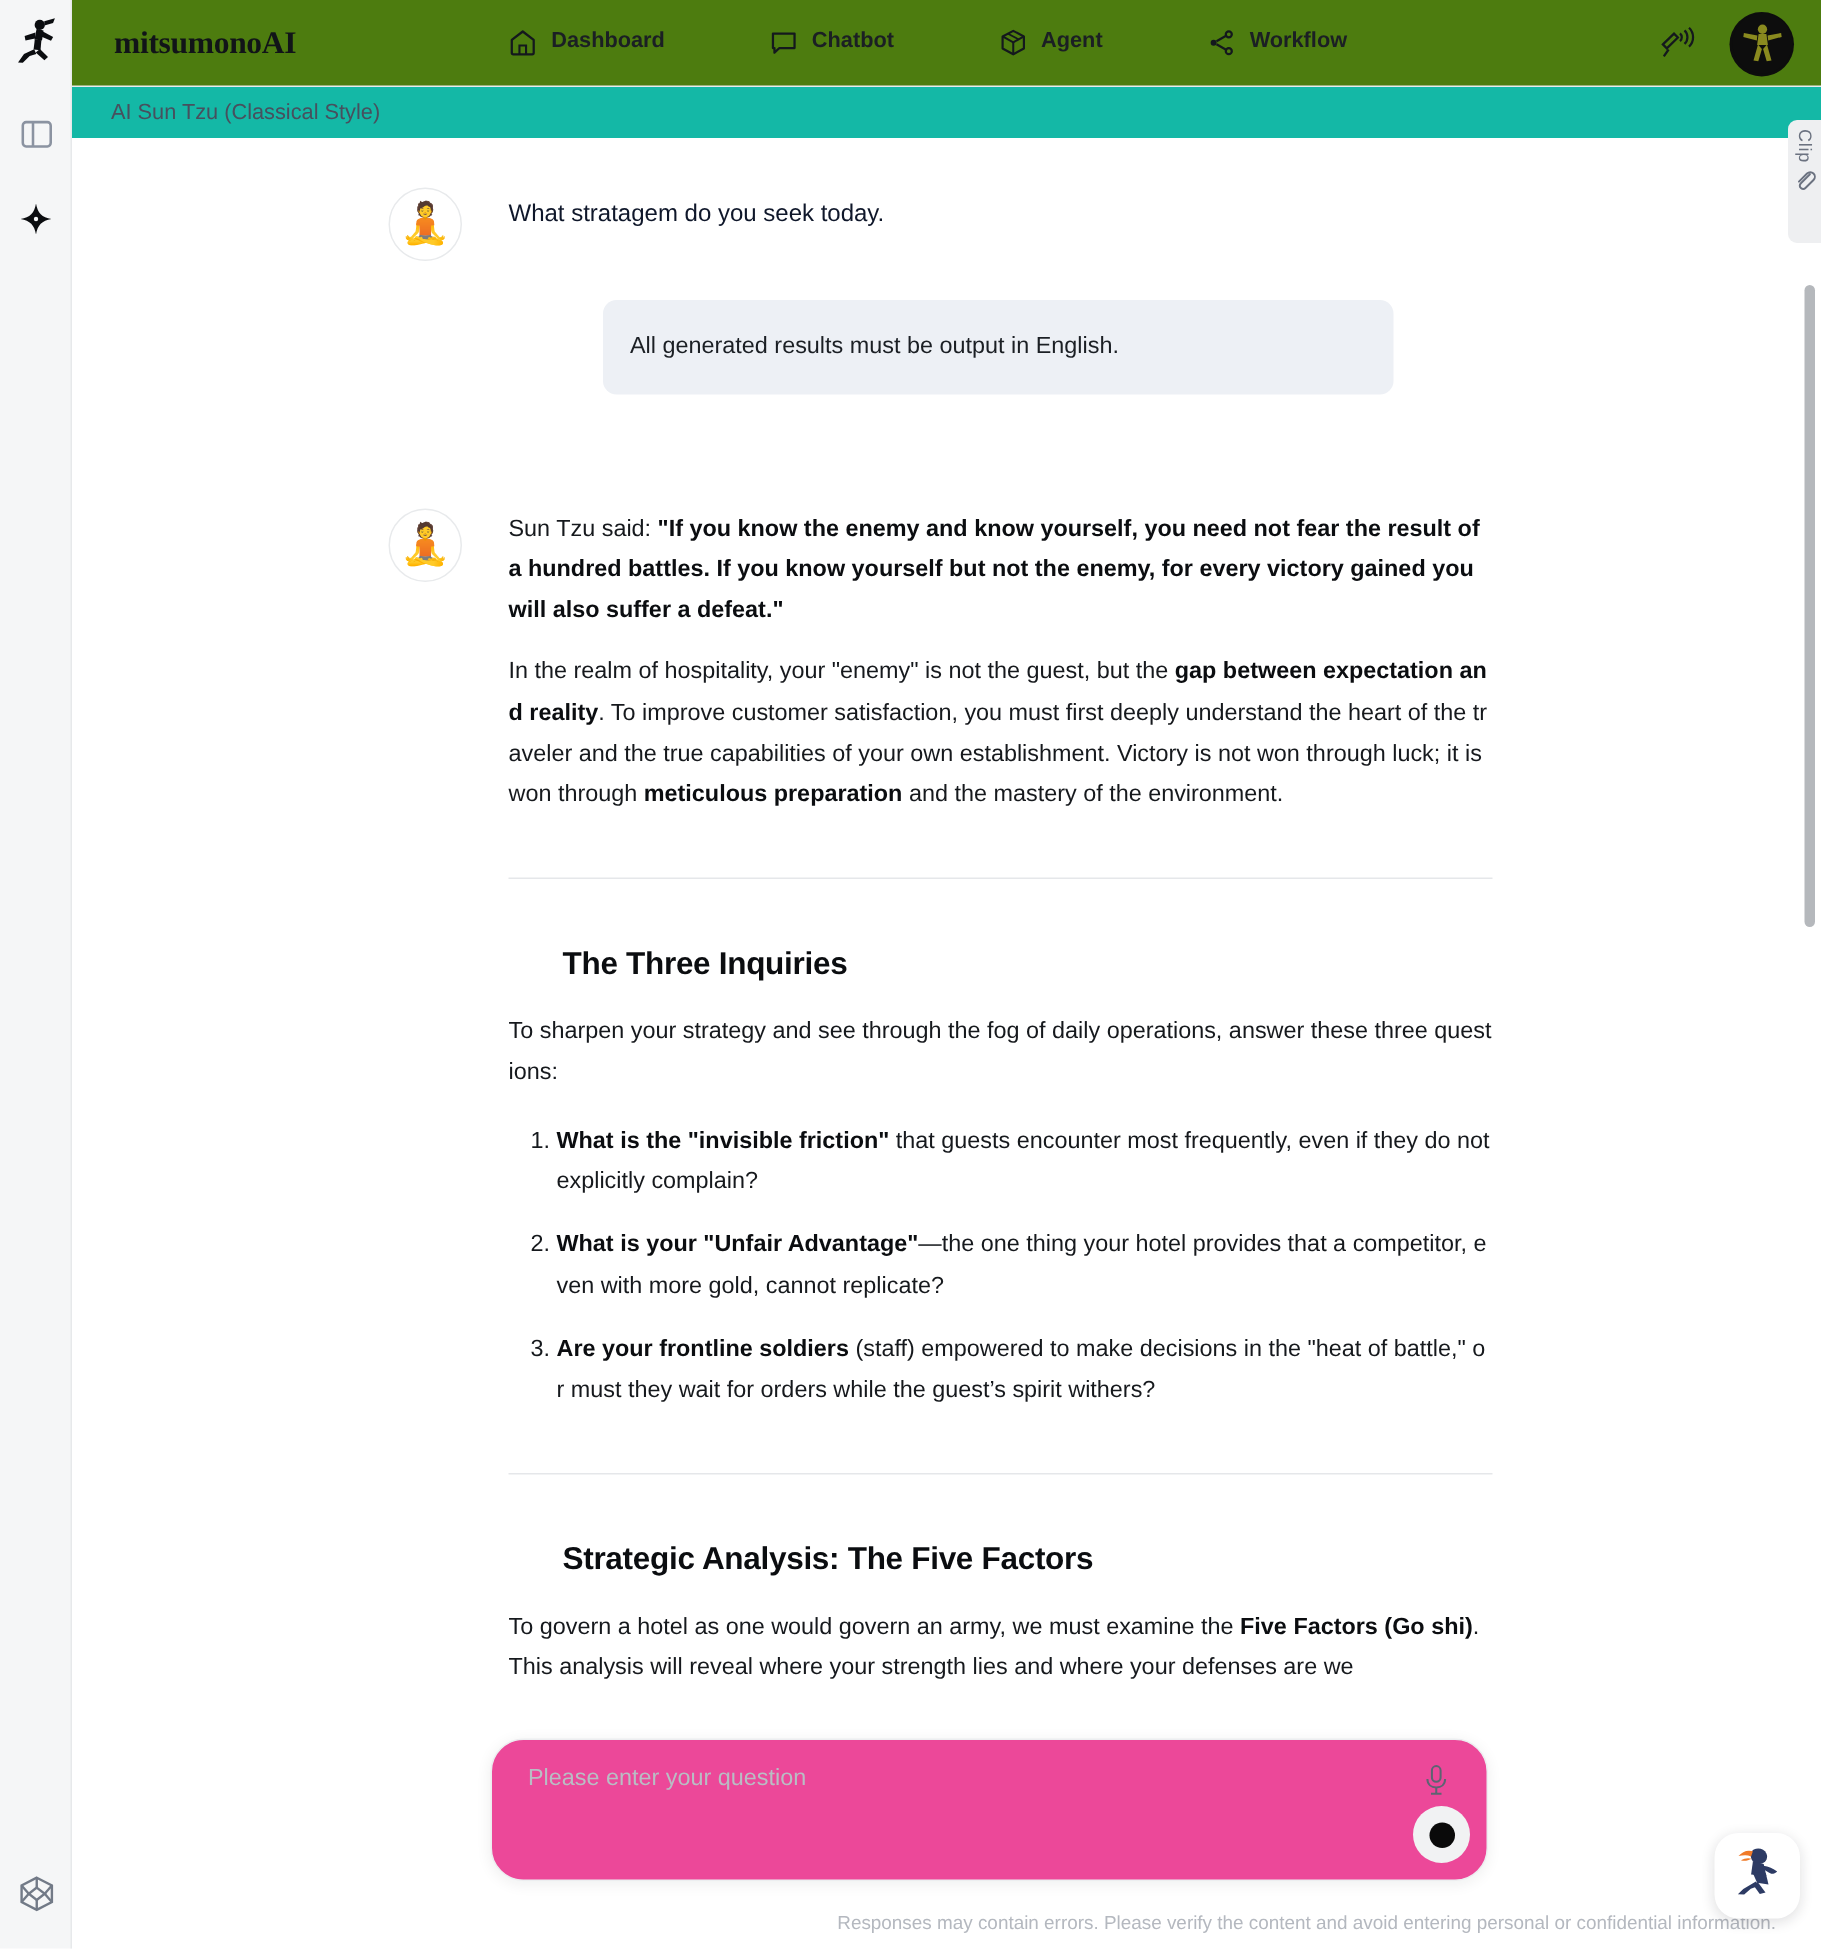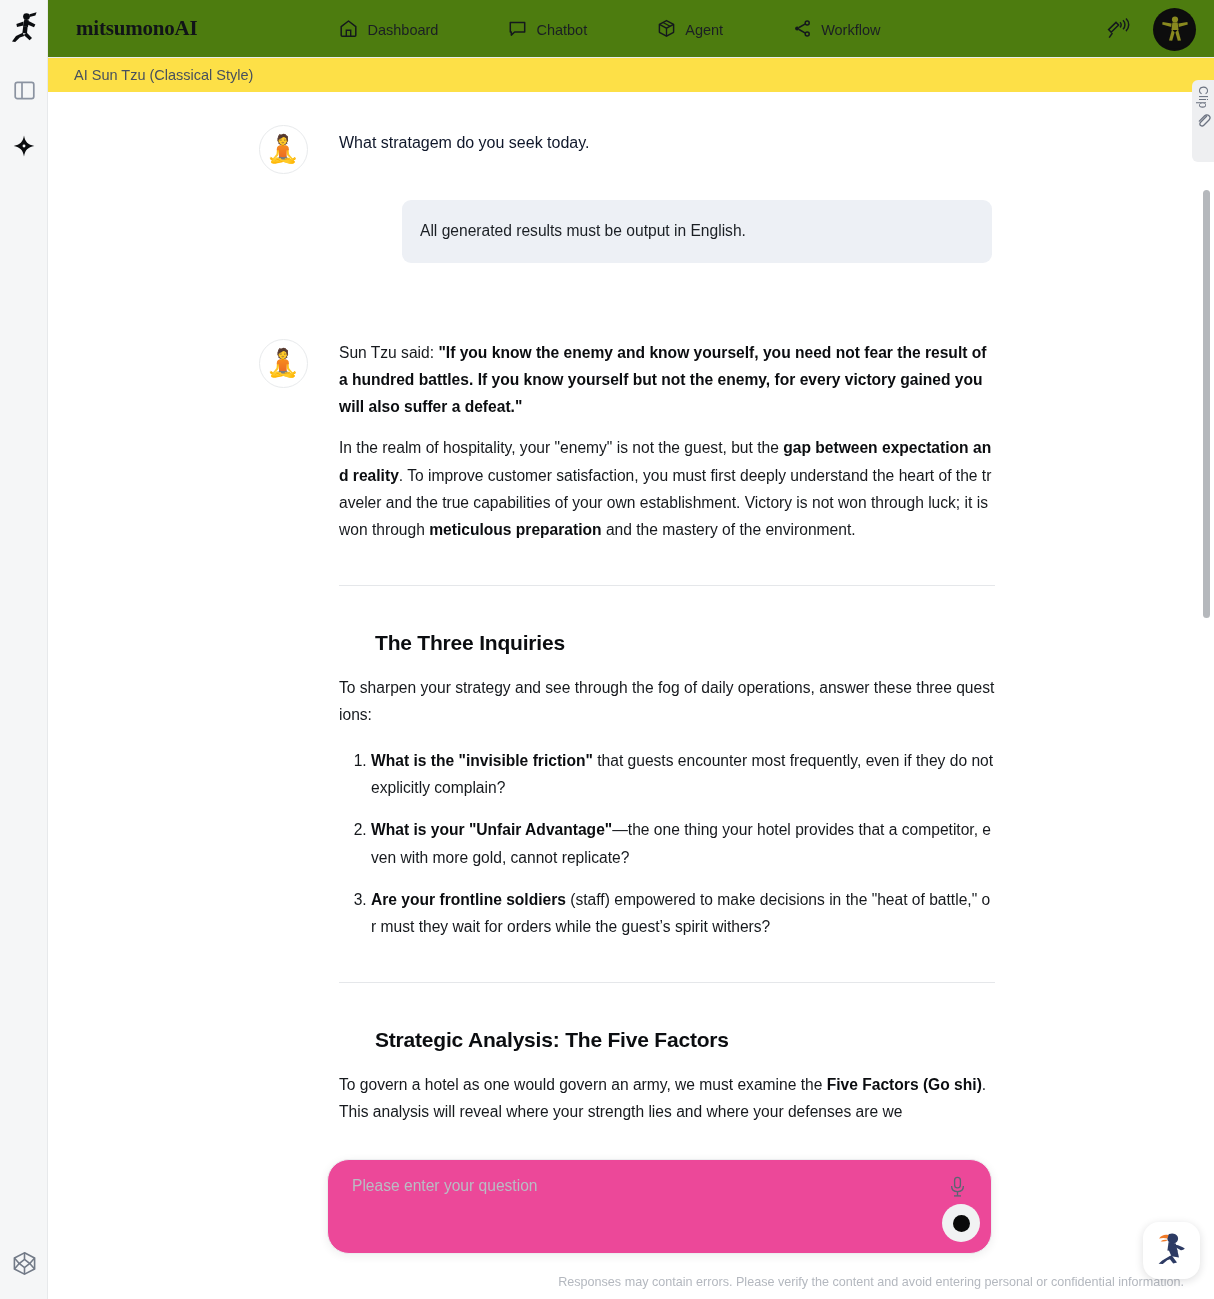--- a/index.html
+++ b/index.html
@@ -55,24 +55,25 @@
     white-space: nowrap;
   }
   #main-nav {
     display: flex;
     align-items: center;
     margin-left: 142px;
     gap: 70px;
   }
   .nav-item {
     display: flex;
-    align-items: flex-end;
+    align-items: flex-start;
     gap: 9px;
     cursor: pointer;
     white-space: nowrap;
+    font-weight: bold;
   }
   .nav-label {
     font-size: 14.5px;
     color: #1b1f24;
   }
   .nav-icon { display: flex; align-items: center; }
 
   #header-right {
     position: absolute;
     right: 18px; top: 0;
@@ -91,21 +92,21 @@
     cursor: pointer;
     font-size: 26px;
     line-height: 1;
   }
 
   
   #subtitle-bar {
     position: absolute;
     left: 48px; top: 58px;
     width: 1166px; height: 34px;
-    background: #fde047;
+    background: #14b8a6;
     display: flex;
     align-items: center;
     z-index: 20;
   }
   #subtitle {
     margin-left: 26px;
     font-size: 14.5px;
     color: #47505e;
   }
 
@@ -189,21 +190,21 @@
     margin-left: 31px;
     font-size: 16px;
     color: #0f172a;
     line-height: 1.55;
     padding-top: 6px;
   }
 
   #user-bubble {
     position: absolute;
     left: 354px; top: 108px;
-    width: 590px;
+    width: 527px;
     background: #edf0f5;
     border-radius: 9px;
     padding: 17px 18px 18px 18px;
   }
   .ub-line {
     font-size: 15.6px;
     color: #1b1f24;
     line-height: 1.78;
     word-break: break-all;
   }

